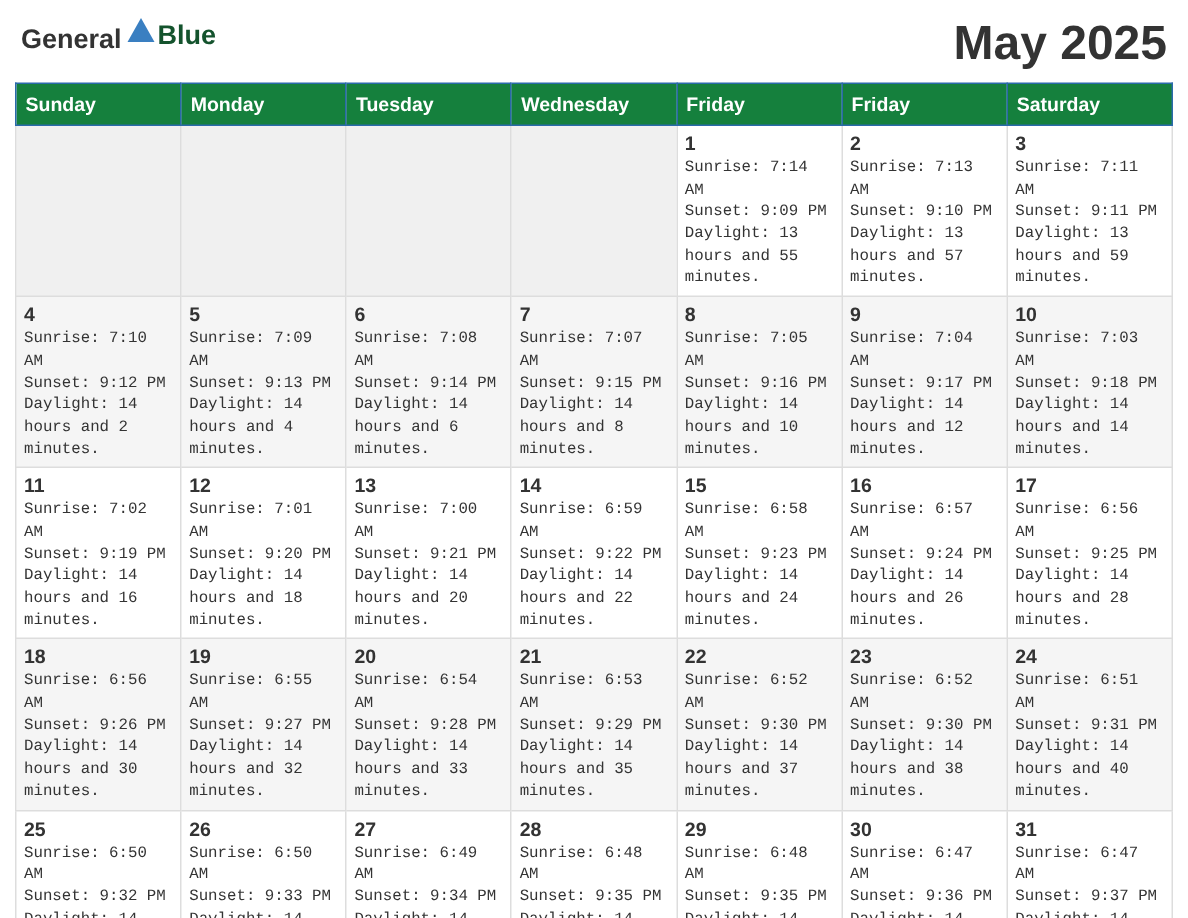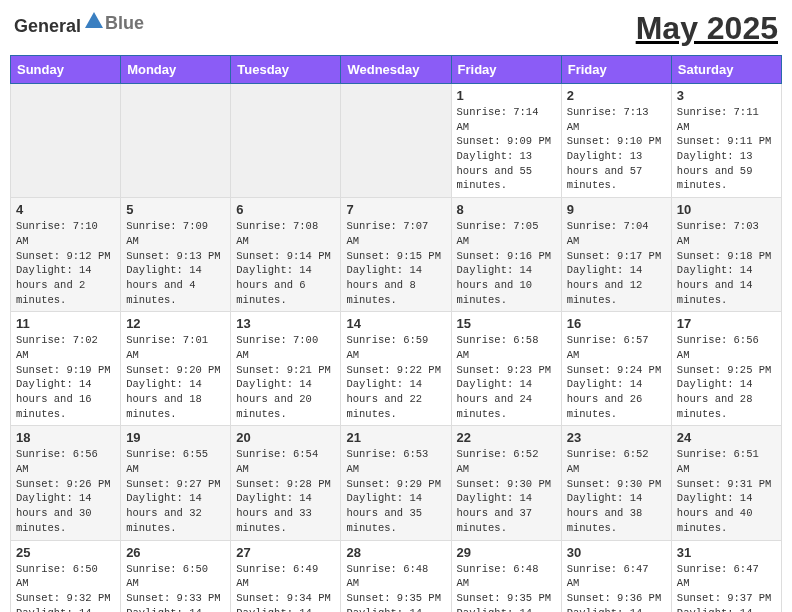--- a/index.html
+++ b/index.html
@@ -23,47 +23,46 @@
       align-items: center;
     }
     .logo-text-general {
       font-size: 18px;
       font-weight: bold;
       color: #333;
     }
     .logo-text-blue {
       font-size: 18px;
       font-weight: bold;
-      color: #737373;
+      color: #14532d;
     }
     .logo-icon {
       width: 22px;
       height: 22px;
       margin-left: 2px;
     }
     .title-block {
       text-align: right;
-      text-decoration: underline;
     }
     .title-month {
       font-size: 32px;
       font-weight: bold;
       color: #333;
     }
     .title-location {
       font-size: 14px;
       color: #555;
     }
     .calendar {
       width: 100%;
       border-collapse: collapse;
       border: 1px solid #ccc;
     }
     .calendar th {
-      background-color: #8b5cf6;
+      background-color: #15803d;
       color: #fff;
       text-align: left;
       padding: 6px 6px;
       font-size: 13px;
       border: 1px solid #2a6aaa;
     }
     .calendar td {
       vertical-align: top;
       padding: 4px 5px;
       font-size: 11px;

